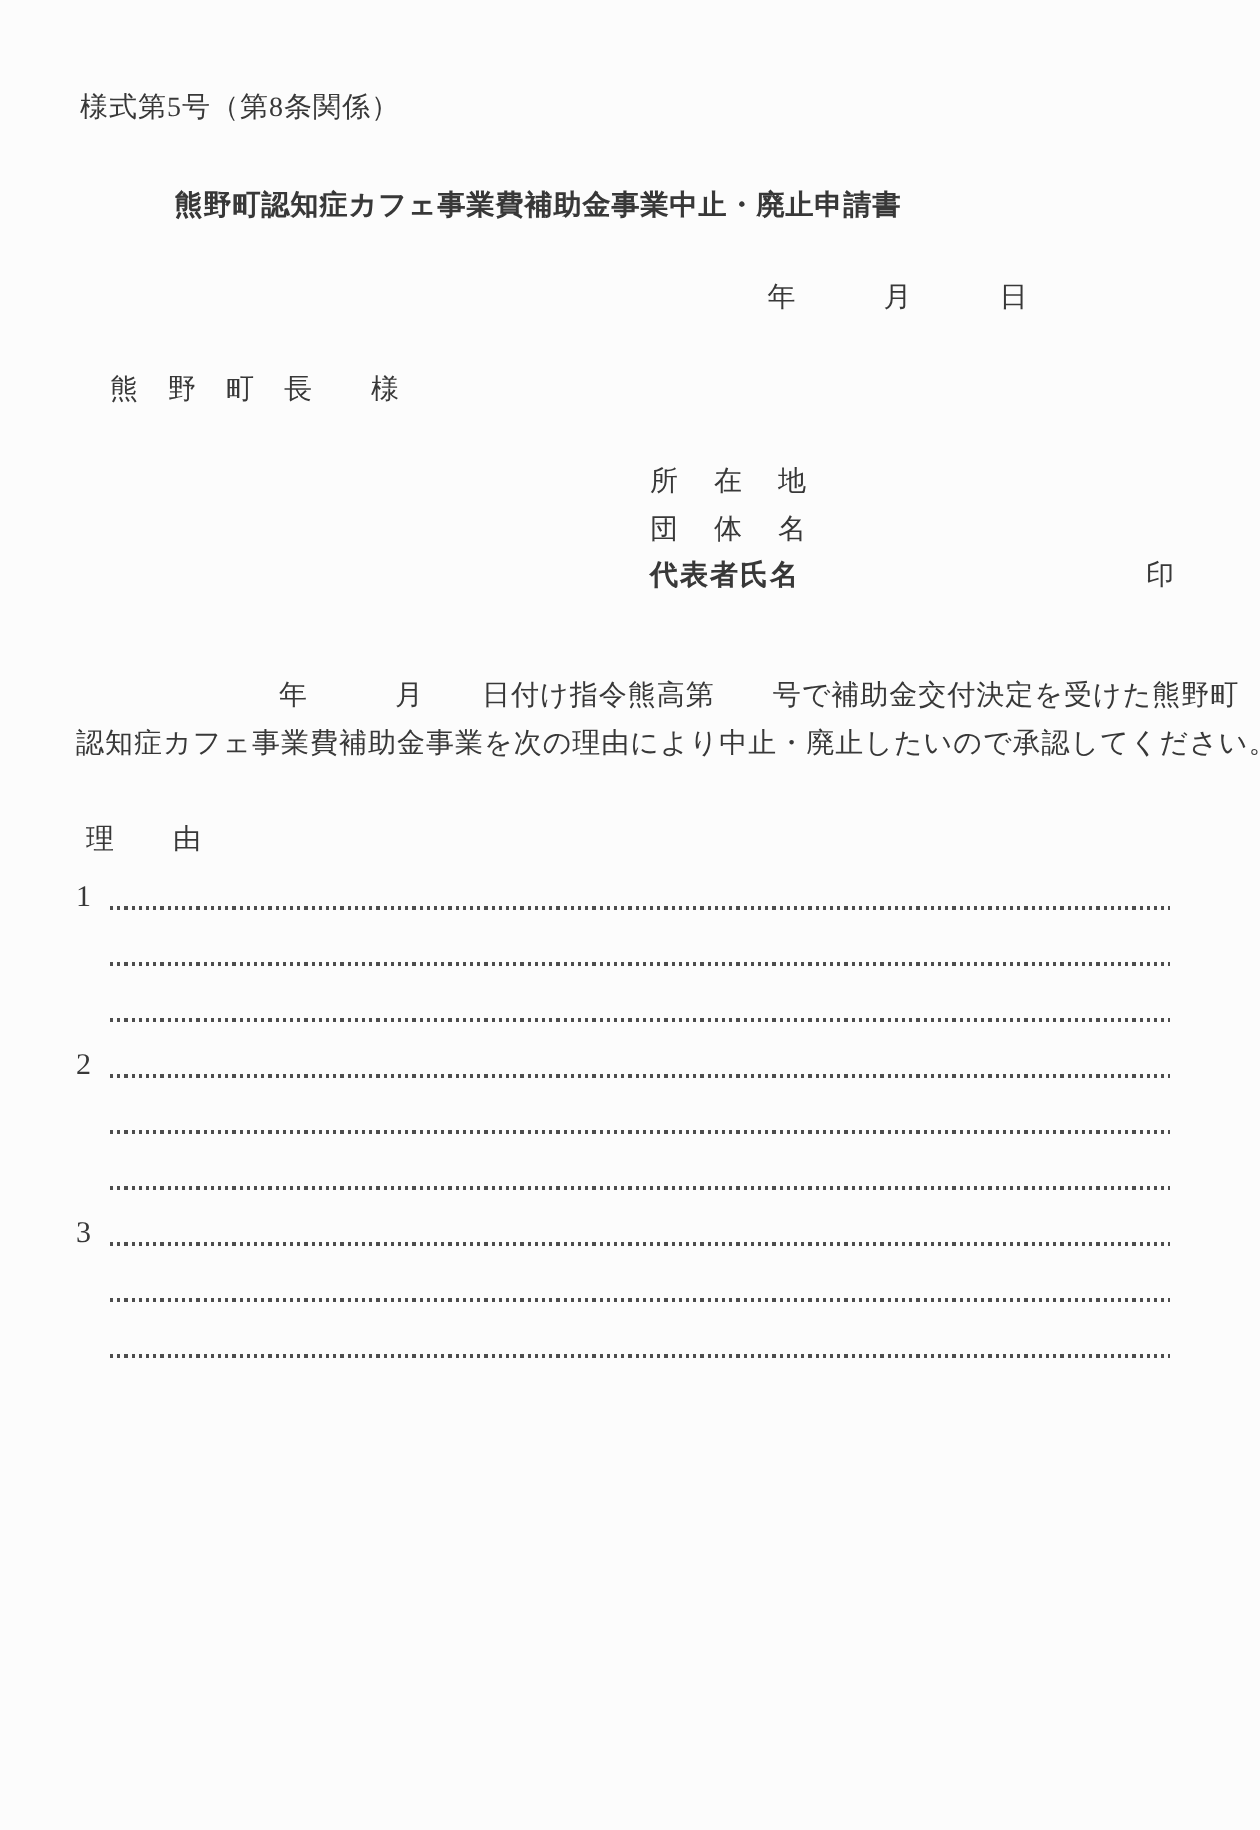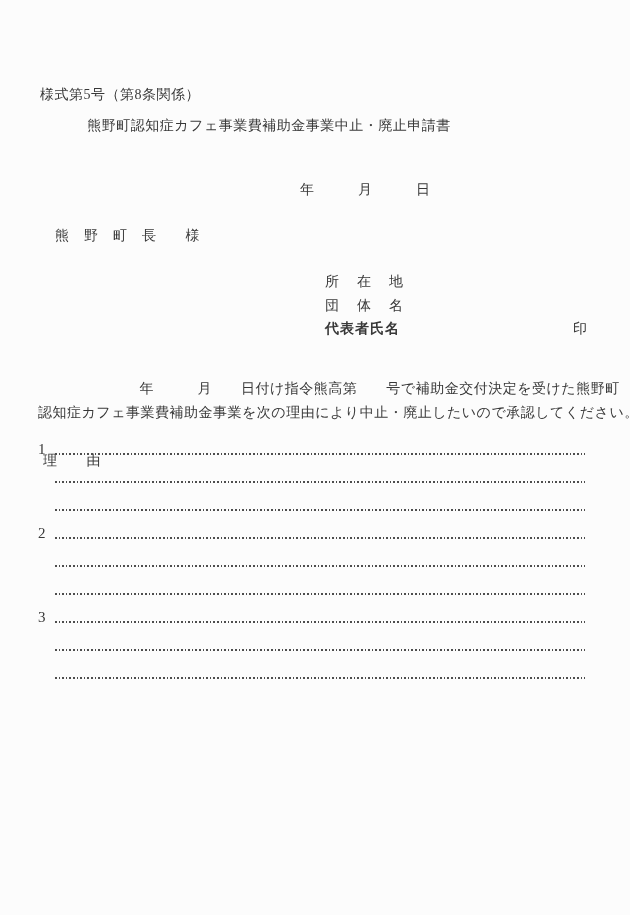--- a/index.html
+++ b/index.html
@@ -11,30 +11,30 @@
     font-family:"Liberation Serif","DejaVu Serif",serif;
     font-size:14px;
     color:#383838;
     overflow:hidden;
   }
   .abs{
     position:absolute;
     white-space:pre;
     line-height:16px;
     letter-spacing:0.5px;
-    margin-top:40px;
   }
   .title-line{
     left:0;
     width:538px;
-    top:78px;
+    top:96px;
     text-align:center;
+    font-weight:bold;
   }
   .form-number{left:40px;top:47px;}
-  .date-line{left:300px;width:298px;top:142px;text-align:left;}
+  .date-line{left:300px;width:298px;top:142px;text-align:center;}
   .addressee{left:55px;top:188px;text-align:center;}
   .loc-label{left:325px;top:234px;letter-spacing:2px;}
   .org-label{left:325px;top:258px;letter-spacing:2px;}
   .rep-label{left:325px;top:281px;letter-spacing:1px;font-weight:bold;}
   .seal-mark{left:573px;top:281px;}
   .body-line1{left:38px;top:341px;text-align:center;}
   .body-line2{left:38px;top:365px;}
   .reason-label{left:43px;top:413px;font-family:Liberation Serif, serif;}
   .reasons{
     position:absolute;

